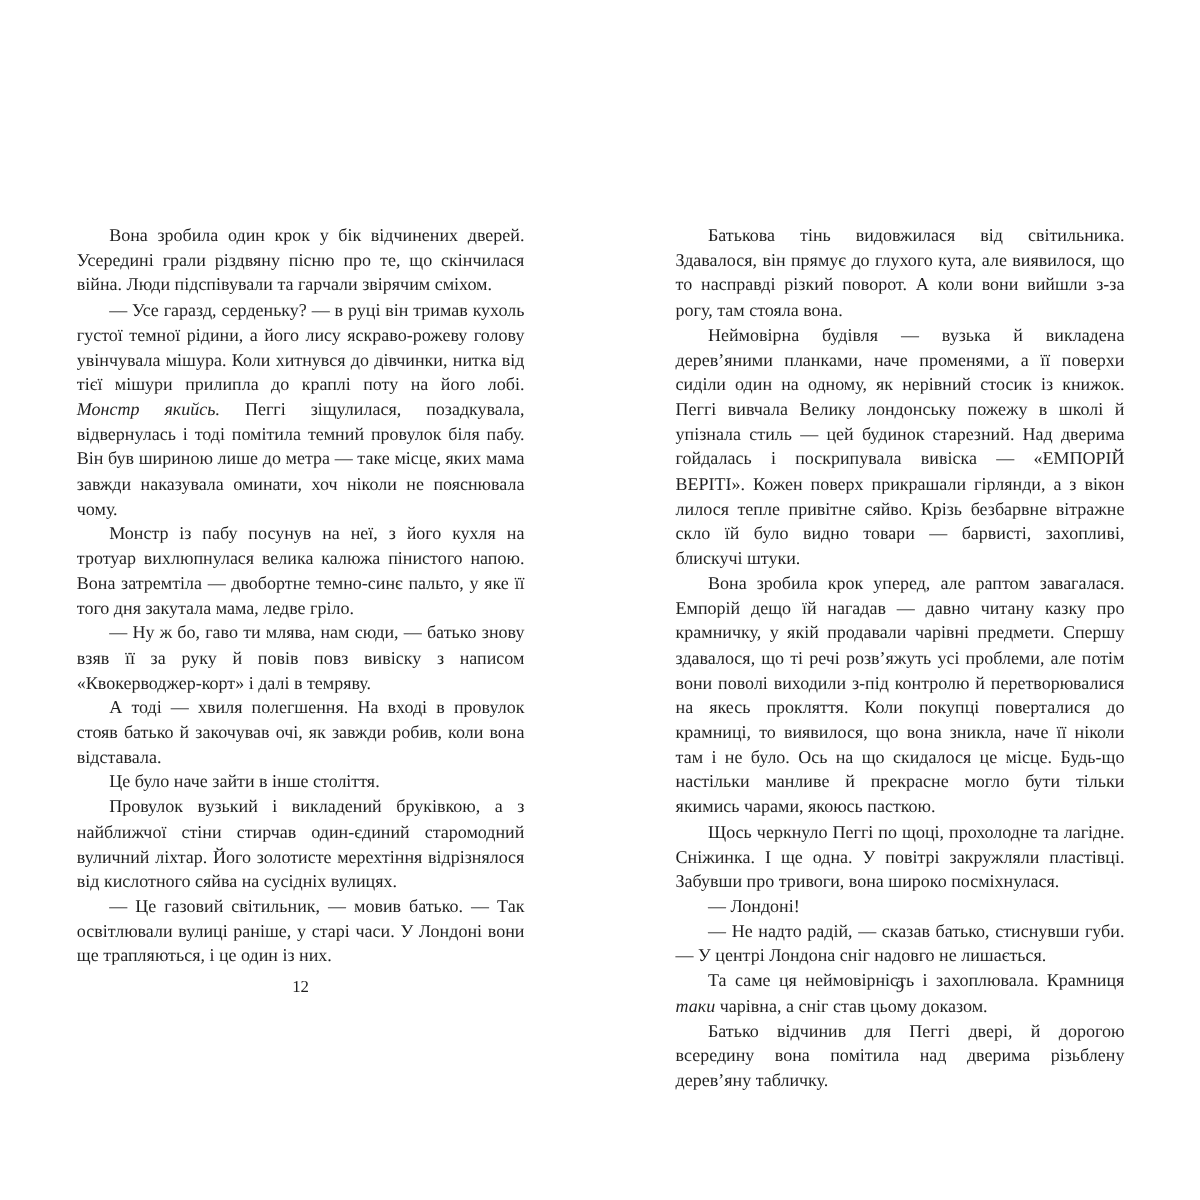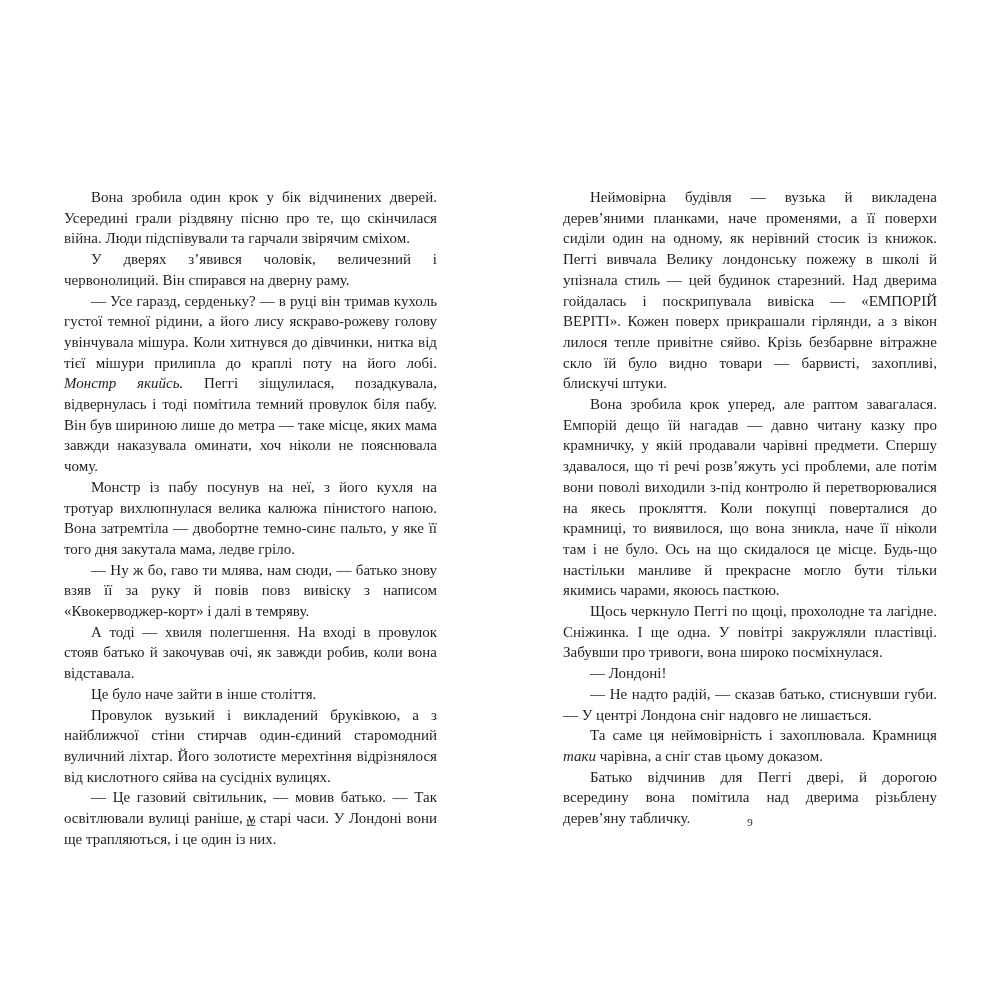--- a/index.html
+++ b/index.html
@@ -39,46 +39,46 @@
     text-indent: 27px;
   }
   .text-block em {
   }
   .page-number {
     position: absolute;
     top: 816px;
     left: 0;
     right: 0;
     text-align: center;
-    font-size: 11px;
+    font-size: 14px;
     color: #1f1f1f;
   }
 </style>
 </head>
 <body>
 
 <div class="spread">
 
   <div class="page page-left">
     <div class="text-block">
         <p>Вона зробила один крок у бік відчинених дверей. Усередині грали різдвяну пісню про те, що скінчилася війна. Люди підспівували та гарчали звірячим сміхом.</p>
-        <p>У дверях з’явився чоловік, величезний і червонолиций. Він спирався на дверну раму.</p>
         <p>— Усе гаразд, серденьку? — в руці він тримав кухоль густої темної рідини, а його лису яскраво-рожеву голову увінчувала мішура. Коли хитнувся до дівчинки, нитка від тієї мішури прилипла до краплі поту на його лобі. <em>Монстр якийсь.</em> Пеггі зіщулилася, позадкувала, відвернулась і тоді помітила темний провулок біля пабу. Він був шириною лише до метра — таке місце, яких мама завжди наказувала оминати, хоч ніколи не пояснювала чому.</p>
         <p>Монстр із пабу посунув на неї, з його кухля на тротуар вихлюпнулася велика калюжа пінистого напою. Вона затремтіла — двобортне темно-синє пальто, у яке її того дня закутала мама, ледве гріло.</p>
         <p>— Ну ж бо, гаво ти млява, нам сюди, — батько знову взяв її за руку й повів повз вивіску з написом «Квокерводжер-корт» і далі в темряву.</p>
         <p>А тоді — хвиля полегшення. На вході в провулок стояв батько й закочував очі, як завжди робив, коли вона відставала.</p>
         <p>Це було наче зайти в інше століття.</p>
         <p>Провулок вузький і викладений бруківкою, а з найближчої стіни стирчав один-єдиний старомодний вуличний ліхтар. Його золотисте мерехтіння відрізнялося від кислотного сяйва на сусідніх вулицях.</p>
         <p>— Це газовий світильник, — мовив батько. — Так освітлювали вулиці раніше, у старі часи. У Лондоні вони ще трапляються, і це один із них.</p>
       </div>
     <div class="page-number">12</div>
   </div>
 
   <div class="page page-right">
     <div class="text-block">
+        <p>Батькова тінь видовжилася від світильника. Здавалося, він прямує до глухого кута, але виявилося, що то насправді різкий поворот. А коли вони вийшли з-за рогу, там стояла вона.</p>
         <p>Неймовірна будівля — вузька й викладена дерев’яними планками, наче променями, а її поверхи сиділи один на одному, як нерівний стосик із книжок. Пеггі вивчала Велику лондонську пожежу в школі й упізнала стиль — цей будинок старезний. Над дверима гойдалась і поскрипувала вивіска — «ЕМПОРІЙ ВЕРІТІ». Кожен поверх прикрашали гірлянди, а з вікон лилося тепле привітне сяйво. Крізь безбарвне вітражне скло їй було видно товари — барвисті, захопливі, блискучі штуки.</p>
         <p>Вона зробила крок уперед, але раптом завагалася. Емпорій дещо їй нагадав — давно читану казку про крамничку, у якій продавали чарівні предмети. Спершу здавалося, що ті речі розв’яжуть усі проблеми, але потім вони поволі виходили з-під контролю й перетворювалися на якесь прокляття. Коли покупці поверталися до крамниці, то виявилося, що вона зникла, наче її ніколи там і не було. Ось на що скидалося це місце. Будь-що настільки манливе й прекрасне могло бути тільки якимись чарами, якоюсь пасткою.</p>
         <p>Щось черкнуло Пеггі по щоці, прохолодне та лагідне. Сніжинка. І ще одна. У повітрі закружляли пластівці. Забувши про тривоги, вона широко посміхнулася.</p>
         <p>— Лондоні!</p>
         <p>— Не надто радій, — сказав батько, стиснувши губи. — У центрі Лондона сніг надовго не лишається.</p>
         <p>Та саме ця неймовірність і захоплювала. Крамниця <em>таки</em> чарівна, а сніг став цьому доказом.</p>
         <p>Батько відчинив для Пеггі двері, й дорогою всередину вона помітила над дверима різьблену дерев’яну табличку.</p>
       </div>
     <div class="page-number">9</div>
   </div>

